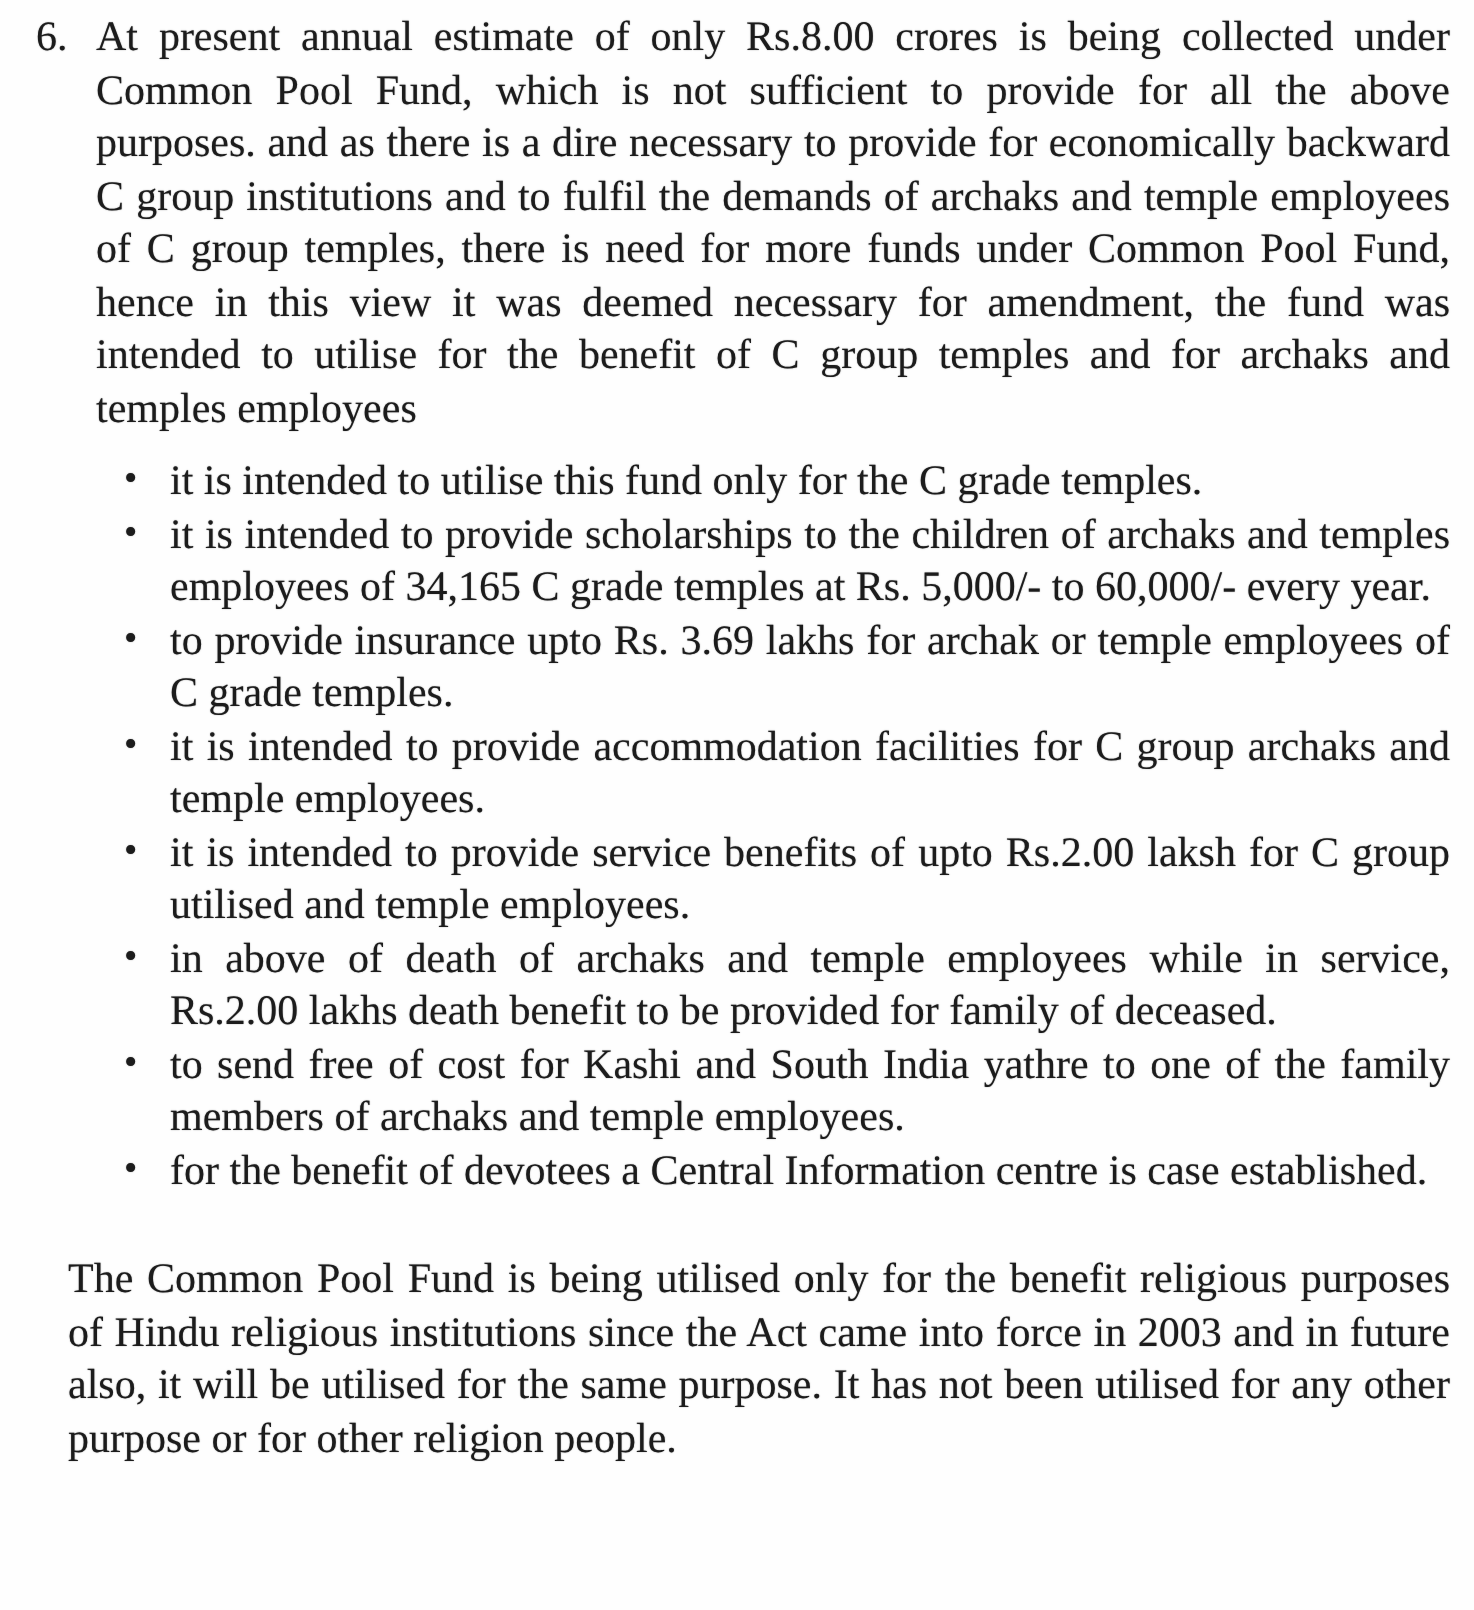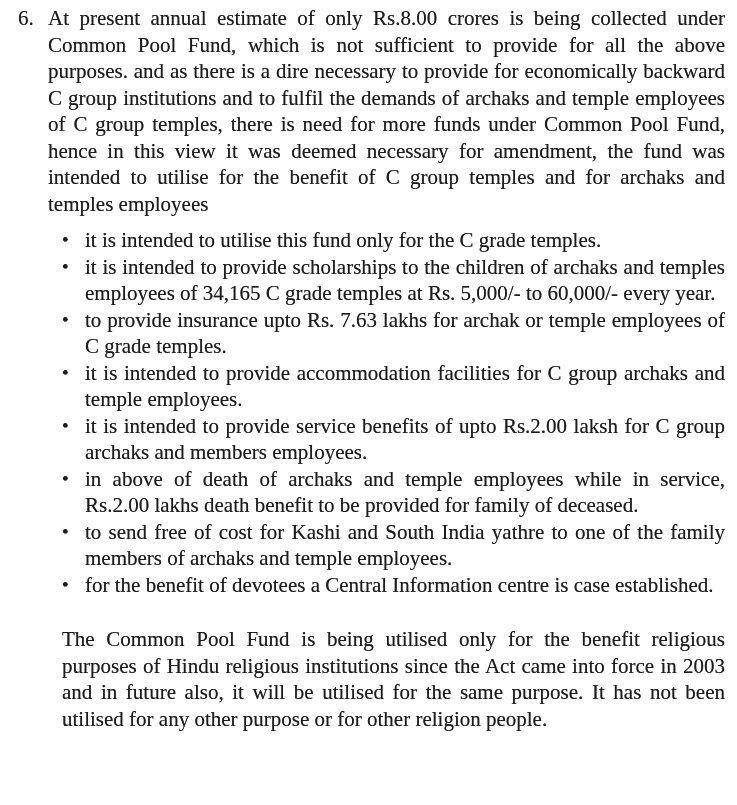--- a/index.html
+++ b/index.html
@@ -48,21 +48,21 @@
   ul.bullets .marker {
     flex: 0 0 23px;
     width: 23px;
     font-size: 19px;
   }
   ul.bullets .bullet-text {
     flex: 1;
     text-align: justify;
   }
   .closing {
-    margin: 28px 0 0 44px;
+    margin: 28px 0 0 16px;
     text-align: justify;
   }
 </style>
 </head>
 <body>
 
 <div class="page">
 
   <div class="numbered">
     <span class="num">6.</span>
@@ -73,29 +73,29 @@
       <li>
       <span class="marker">•</span>
       <span class="bullet-text">it is intended to utilise this fund only for the C grade temples.</span>
     </li>
       <li>
       <span class="marker">•</span>
       <span class="bullet-text">it is intended to provide scholarships to the children of archaks and temples employees of 34,165 C grade temples at Rs. 5,000/- to 60,000/- every year.</span>
     </li>
       <li>
       <span class="marker">•</span>
-      <span class="bullet-text">to provide insurance upto Rs. 7.63 lakhs for archak or temple employees of C grade temples.</span>
+      <span class="bullet-text">to provide insurance upto Rs. 3.69 lakhs for archak or temple employees of C grade temples.</span>
     </li>
       <li>
       <span class="marker">•</span>
       <span class="bullet-text">it is intended to provide accommodation facilities for C group archaks and temple employees.</span>
     </li>
       <li>
       <span class="marker">•</span>
-      <span class="bullet-text">it is intended to provide service benefits of upto Rs.2.00 laksh for C group archaks and members employees.</span>
+      <span class="bullet-text">it is intended to provide service benefits of upto Rs.2.00 laksh for C group utilised and temple employees.</span>
     </li>
       <li>
       <span class="marker">•</span>
       <span class="bullet-text">in above of death of archaks and temple employees while in service, Rs.2.00 lakhs death benefit to be provided for family of deceased.</span>
     </li>
       <li>
       <span class="marker">•</span>
       <span class="bullet-text">to send free of cost for Kashi and South India yathre to one of the family members of archaks and temple employees.</span>
     </li>
       <li>

